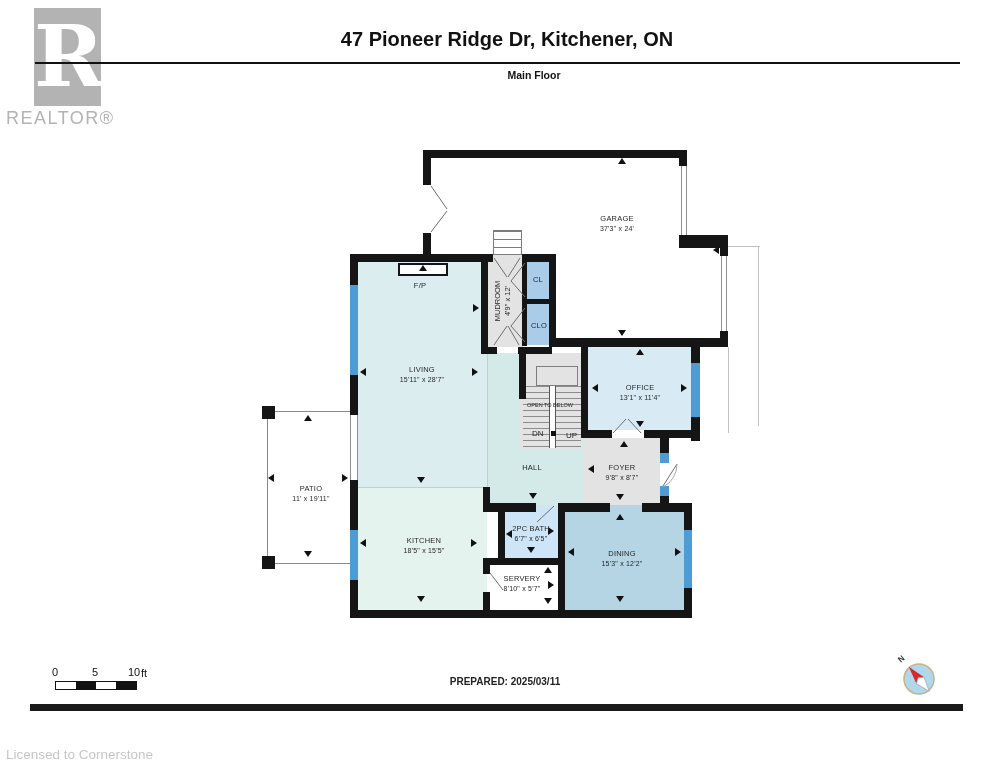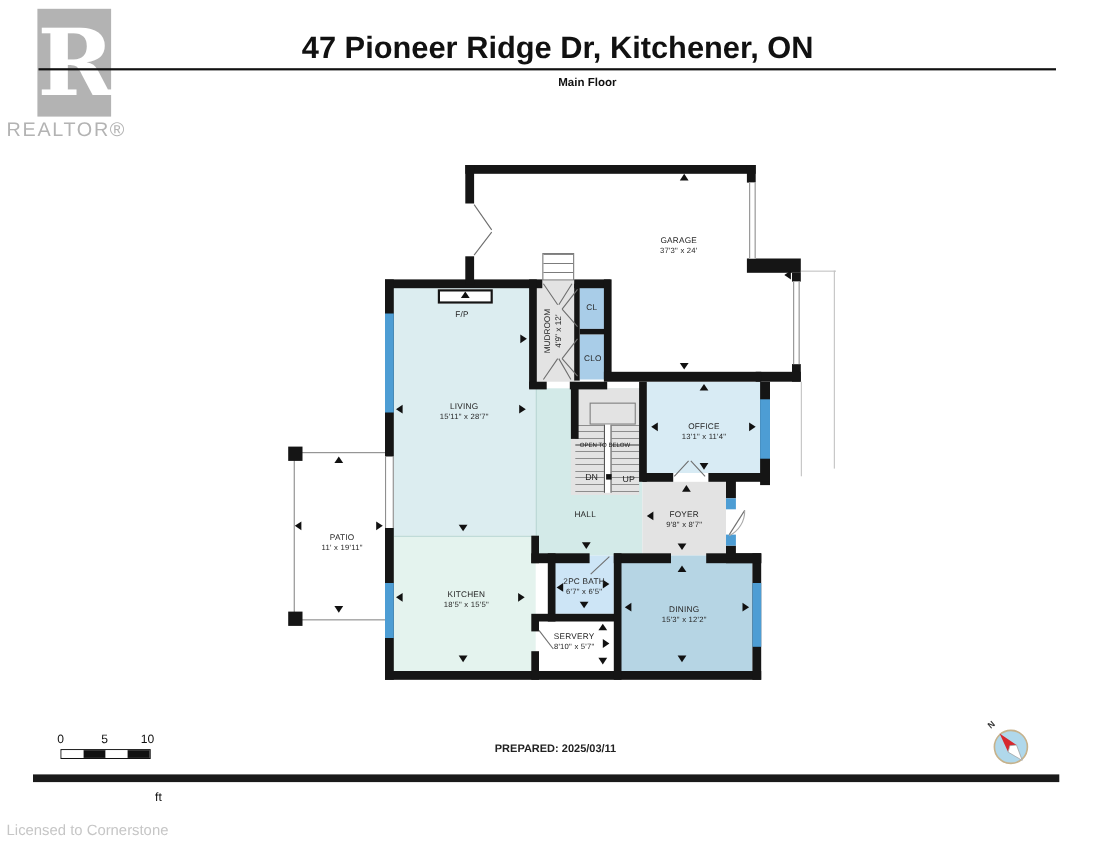--- a/index.html
+++ b/index.html
@@ -4,21 +4,21 @@
 <style>
   html,body{margin:0;padding:0;background:#fff;}
   .page{position:relative;width:995px;height:768px;background:#fff;overflow:hidden;
         font-family:"Liberation Sans",sans-serif;color:#111;}
   
   .logo-box{position:absolute;left:34px;top:8px;width:67px;height:98px;background:var(--logo-gray,#b3b3b3);
             text-align:center;}
   .logo-box .r{font-family:"DejaVu Serif",serif;font-weight:bold;font-size:84px;line-height:98px;color:#fff;}
   .logo-word{position:absolute;left:6px;top:108px;width:130px;font-size:18px;letter-spacing:1.5px;
              color:var(--logo-gray,#b3b3b3);}
-  .title{position:absolute;left:0;right:0;top:28px;text-align:center;font-size:28px;font-weight:bold;padding-left:19px;}
+  .title{position:absolute;left:0;right:0;top:28px;text-align:center;font-size:20px;font-weight:bold;padding-left:19px;}
   .hrule{position:absolute;left:35px;top:62px;width:925px;height:2px;background:#111;}
   .summary{position:absolute;left:0;right:0;top:67px;display:flex;justify-content:center;
            transform:translateX(42px);}
   .summary .flabel{font-size:10.5px;font-weight:bold;line-height:16.5px;margin-right:11px;}
   .summary .aline{font-size:10px;line-height:16.5px;}
   
   .room{position:absolute;}
   .wall{position:absolute;background:var(--wall,#151515);}
   .window{position:absolute;background:var(--window,#4d9dd4);}
   .opening-v{position:absolute;background:#fff;border-left:1.5px solid #8f8f8f;border-right:1.5px solid #8f8f8f;box-sizing:border-box;}
@@ -258,21 +258,21 @@
 
   <div class="tick" style="left:52px;top:666px;">0</div>
   <div class="tick" style="left:92px;top:666px;">5</div>
   <div class="tick" style="left:128px;top:666px;">10</div>
   <div class="scalebar">
     <div class="seg" style="background:#fff;"></div>
     <div class="seg" style="background:#111;"></div>
     <div class="seg" style="background:#fff;"></div>
     <div class="seg" style="background:#111;"></div>
   </div>
-  <div class="tick" style="left:141px;top:719px;">ft</div>
+  <div class="tick" style="left:141px;top:667px;">ft</div>
 
   <div class="prepared">PREPARED: 2025/03/11</div>
 
   <svg style="position:absolute;left:893px;top:650px;" width="52" height="52" viewBox="0 0 52 52">
     <circle cx="26" cy="29" r="15" fill="var(--compass-face,#b0d8eb)" stroke="#c6b28c" stroke-width="1.5"></circle>
     <g transform="rotate(-40 26 29)">
       <polygon points="26,13 21,31 26,27.5 31,31" fill="var(--compass-red,#d7282f)"></polygon>
       <polygon points="21,31 26,27.5 31,31 26,45" fill="#ffffff" stroke="#9a9a9a" stroke-width="0.6"></polygon>
     </g>
     <text x="6" y="12" font-size="8" font-weight="bold" fill="#333" transform="rotate(-40 8 10)" font-family="Liberation Sans, sans-serif">N</text>

